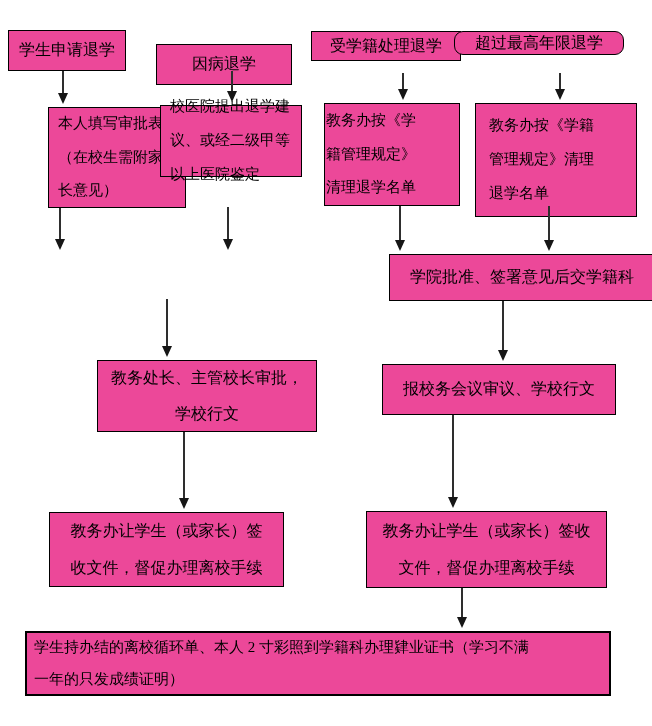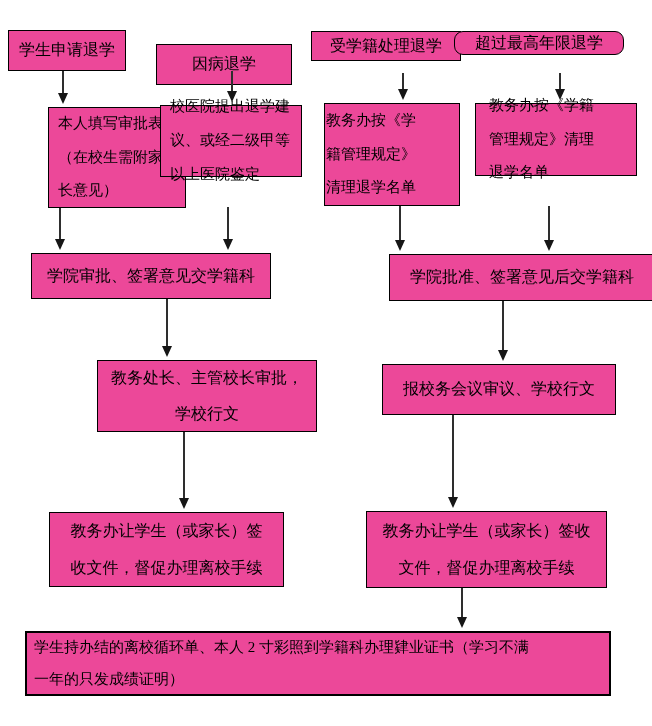--- a/index.html
+++ b/index.html
@@ -64,25 +64,24 @@
 
   <div class="box left small" style="left:8px; top:107px; width:138px; height:101px;margin-left:40px;">本人填写审批表
 （在校生需附家
 长意见）</div>
   <div class="box left small" style="left:160px; top:105px; width:142px; height:72px;">校医院提出退学建
 议、或经二级甲等
 以上医院鉴定</div>
   <div class="box left small" style="left:324px; top:103px; width:136px; height:103px; padding-left:1px;">教务办按《学
 籍管理规定》
 清理退学名单</div>
-  <div class="box left small" style="left:475px; top:103px; width:162px; height:73px; padding-left:13px;">教务办按《学籍
+  <div class="box left small" style="left:475px; top:103px; width:162px; height:114px; padding-left:13px;">教务办按《学籍
 管理规定》清理
 退学名单</div>
 
-  <div class="box" style="left:31px; top:253px; width:240px; height:46px;">学院审批、签署意见交学籍科</div>
   <div class="box" style="left:368px; top:254px; width:266px; height:47px;margin-left:21px;">学院批准、签署意见后交学籍科</div>
 
   <div class="box twoline" style="left:49px; top:360px; width:220px; height:72px;">教务处长、主管校长审批，
 学校行文</div>
   <div class="box" style="left:382px; top:364px; width:234px; height:51px;">报校务会议审议、学校行文</div>
 
   <div class="box bold" style="left:49px; top:512px; width:235px; height:75px;">教务办让学生（或家长）签
 收文件，督促办理离校手续</div>
   <div class="box bold" style="left:366px; top:511px; width:241px; height:77px;">教务办让学生（或家长）签收
 文件，督促办理离校手续</div>

